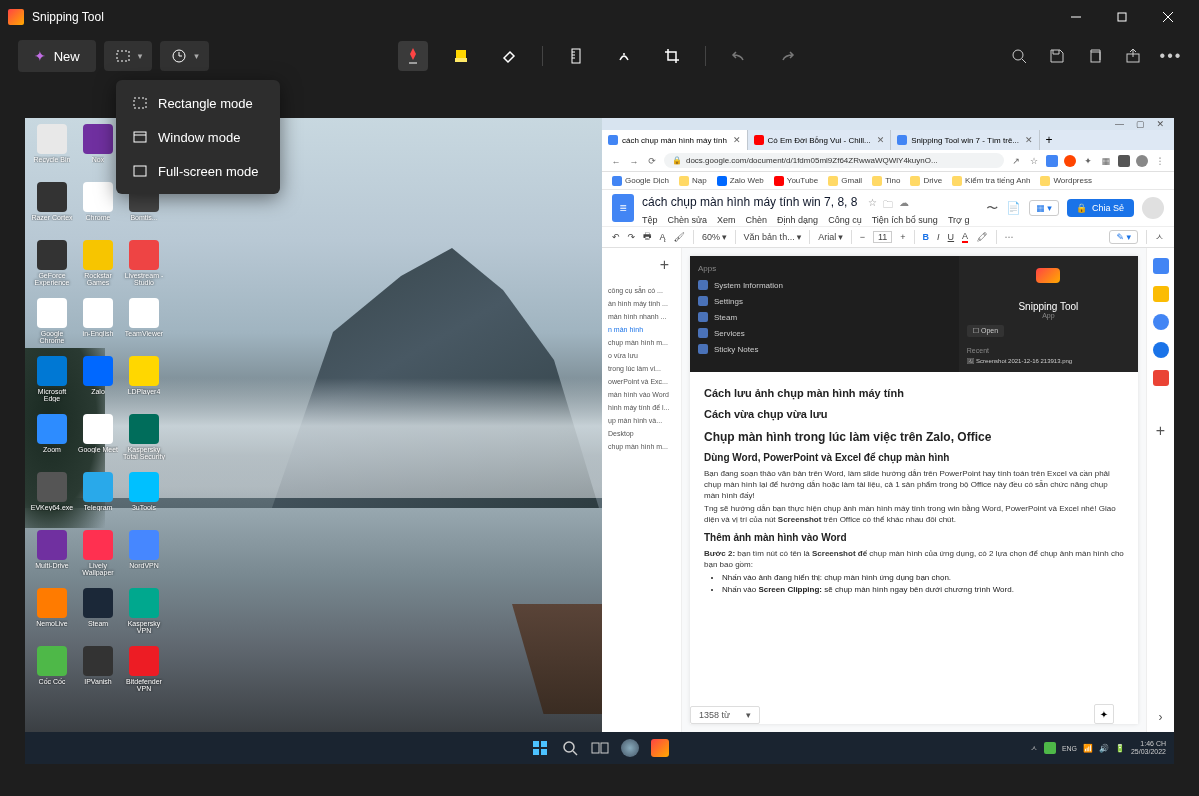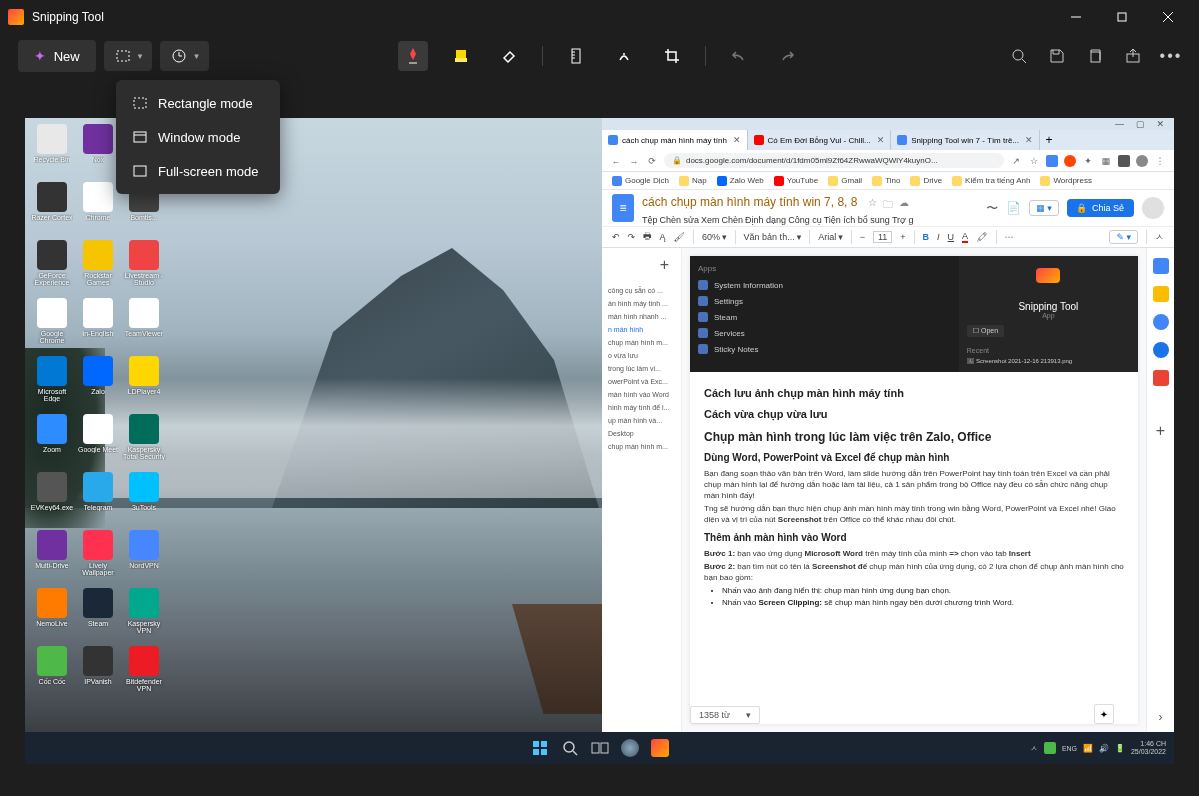--- a/index.html
+++ b/index.html
@@ -65,23 +65,23 @@
 .br-addr .url { flex: 1; background: #f1f3f4; border-radius: 10px; padding: 3px 8px; font-size: 8px; color: #333; display: flex; align-items: center; gap: 4px; }
 .br-addr .ext-icon { width: 12px; height: 12px; border-radius: 2px; }
 .br-bookmarks { height: 18px; background: #fff; border-bottom: 1px solid #e8e8e8; display: flex; align-items: center; gap: 10px; padding: 0 10px; font-size: 8px; color: #444; }
 .br-bookmarks .bm { display: flex; align-items: center; gap: 3px; }
 .br-bookmarks .bm-icon { width: 10px; height: 10px; }
 
 
 .docs-header { height: 36px; background: #fff; display: flex; align-items: center; padding: 3px 10px; gap: 8px; }
 .docs-logo { width: 22px; height: 28px; background: #4285f4; border-radius: 3px; display: flex; align-items: center; justify-content: center; color: #fff; font-size: 12px; }
 .docs-title-area { flex: 1; }
-.docs-title { font-size: 12px; color: #a16207; }
+.docs-title { font-size: 12px; color: #0f172a; }
 .docs-title-icons { display: inline-flex; gap: 6px; margin-left: 6px; font-size: 10px; color: #888; }
-.docs-menu { font-size: 9px; color: #333; display: flex; gap: 2px; margin-top: 1px; }
+.docs-menu { font-size: 9px; color: #333; display: flex; gap: 10px; margin-top: 1px; }
 .docs-actions { display: flex; align-items: center; gap: 8px; }
 .share-btn { background: #1a73e8; color: #fff; padding: 4px 10px; border-radius: 4px; font-size: 9px; display: flex; align-items: center; gap: 4px; }
 .avatar { width: 22px; height: 22px; border-radius: 50%; background: #e0e0e0; }
 
 .docs-toolbar { height: 22px; background: #fff; border-top: 1px solid #eee; border-bottom: 1px solid #e0e0e0; display: flex; align-items: center; gap: 8px; padding: 0 10px; font-size: 9px; color: #444; }
 .docs-toolbar .tb-item { display: flex; align-items: center; gap: 2px; }
 .docs-toolbar .sep { width: 1px; height: 14px; background: #ddd; }
 
 .docs-body { flex: 1; display: flex; overflow: hidden; }
 .docs-outline { width: 80px; background: #fff; border-right: 1px solid #eee; padding: 4px; font-size: 7px; color: #555; overflow: hidden; }
@@ -625,21 +625,20 @@
           </div>
 
           <div class="doc-text">
             <h2>Cách lưu ảnh chụp màn hình máy tính</h2>
             <h2>Cách vừa chụp vừa lưu</h2>
             <h2 style="font-size:12px">Chụp màn hình trong lúc làm việc trên Zalo, Office</h2>
             <h3>Dùng Word, PowerPoint và Excel để chụp màn hình</h3>
             <p>Bạn đang soạn thảo văn bản trên Word, làm slide hướng dẫn trên PowerPoint hay tính toán trên Excel và cần phải chụp màn hình lại để hướng dẫn hoặc làm tài liệu, cả 1 sản phẩm trong bộ Office này đều có sẵn chức năng chụp màn hình đấy!</p>
             <p><span>Tng sẽ hướng dẫn bạn thực hiện chụp ảnh màn hình máy tính trong win bằng Word, PowerPoint và Excel nhé! Giao diện và vị trí của nút </span><b>Screenshot</b><span> trên Office có thể khác nhau đôi chút.</span></p>
             <h3>Thêm ảnh màn hình vào Word</h3>
-            <p><b>Bước 1:</b><span> bạn vào ứng dụng </span><b>Microsoft Word</b><span> trên máy tính của mình </span><b>=&gt;</b><span> chọn vào tab </span><b>Insert</b></p>
             <p><b>Bước 2:</b><span> bạn tìm nút có tên là </span><b>Screenshot để</b><span> chụp màn hình của ứng dụng, có 2 lựa chọn để chụp ảnh màn hình cho bạn bao gồm:</span></p>
             <ul>
               <li>Nhấn vào ảnh đang hiển thị: chụp màn hình ứng dụng bạn chọn.</li>
               <li><span>Nhấn vào </span><b>Screen Clipping:</b><span> sẽ chụp màn hình ngay bên dưới chương trình Word.</span></li>
             </ul>
           </div>
         </div>
         <div class="word-count">
           <span>1358 từ</span>
             <span>▾</span>

